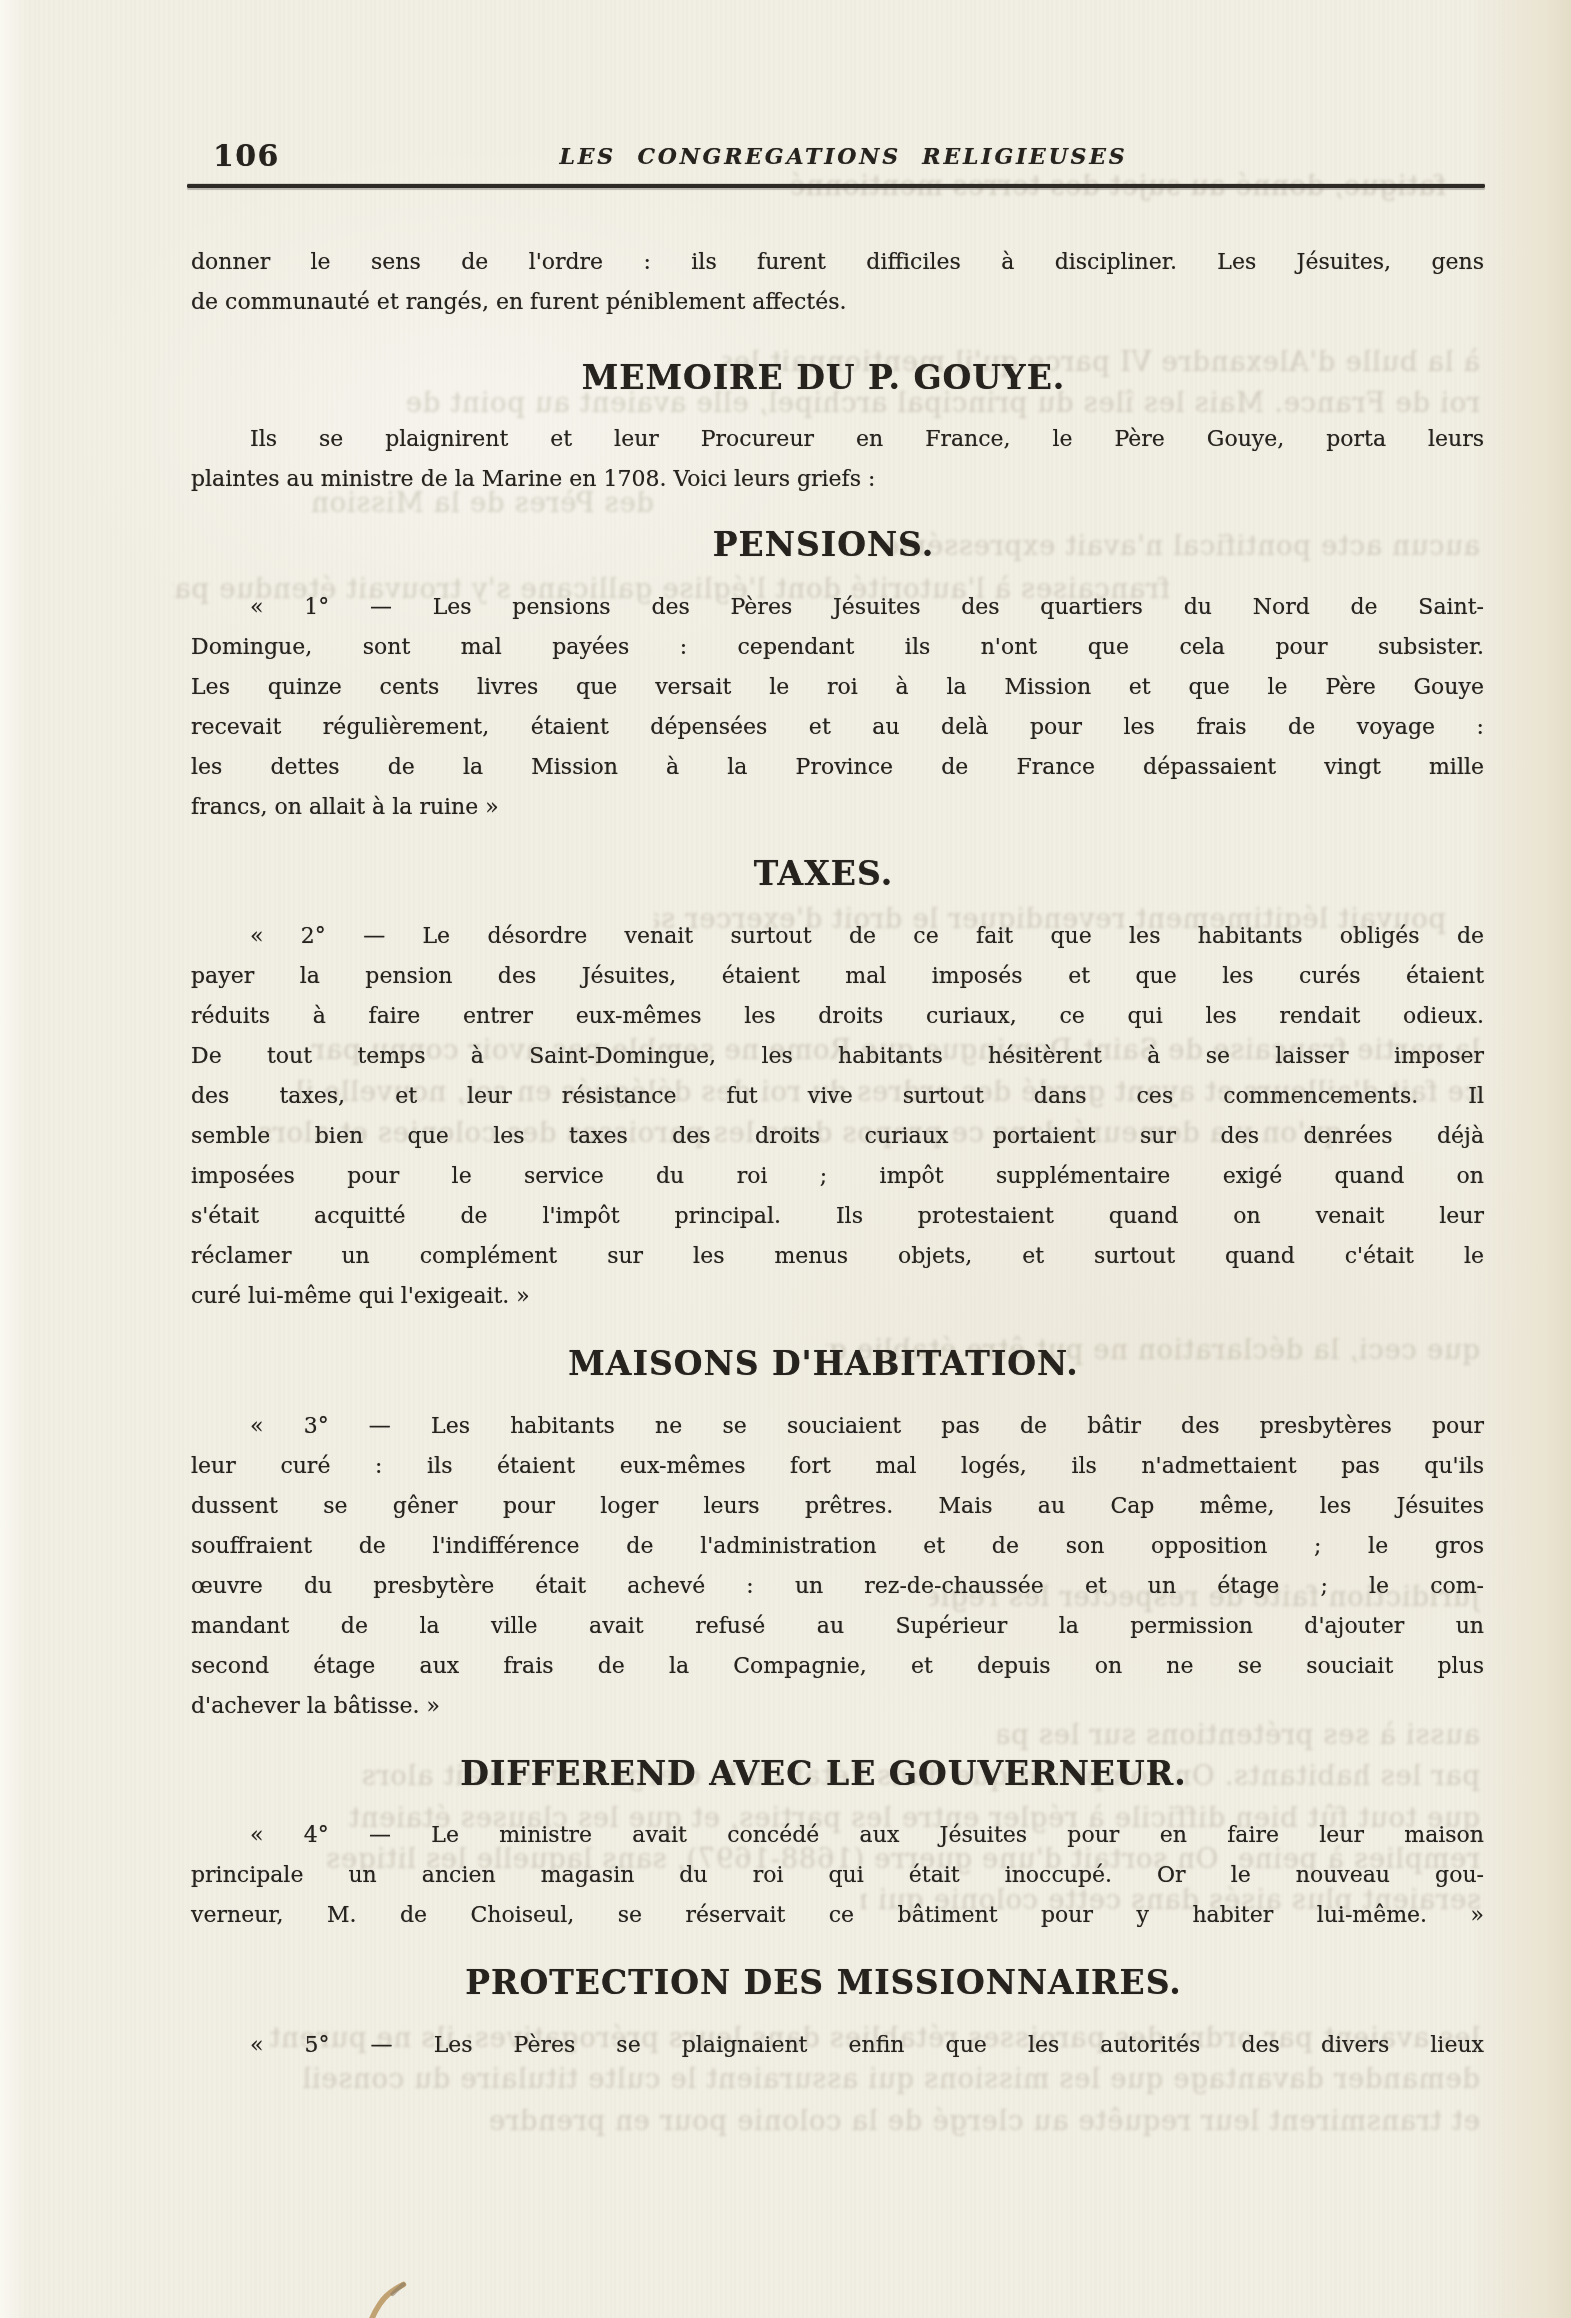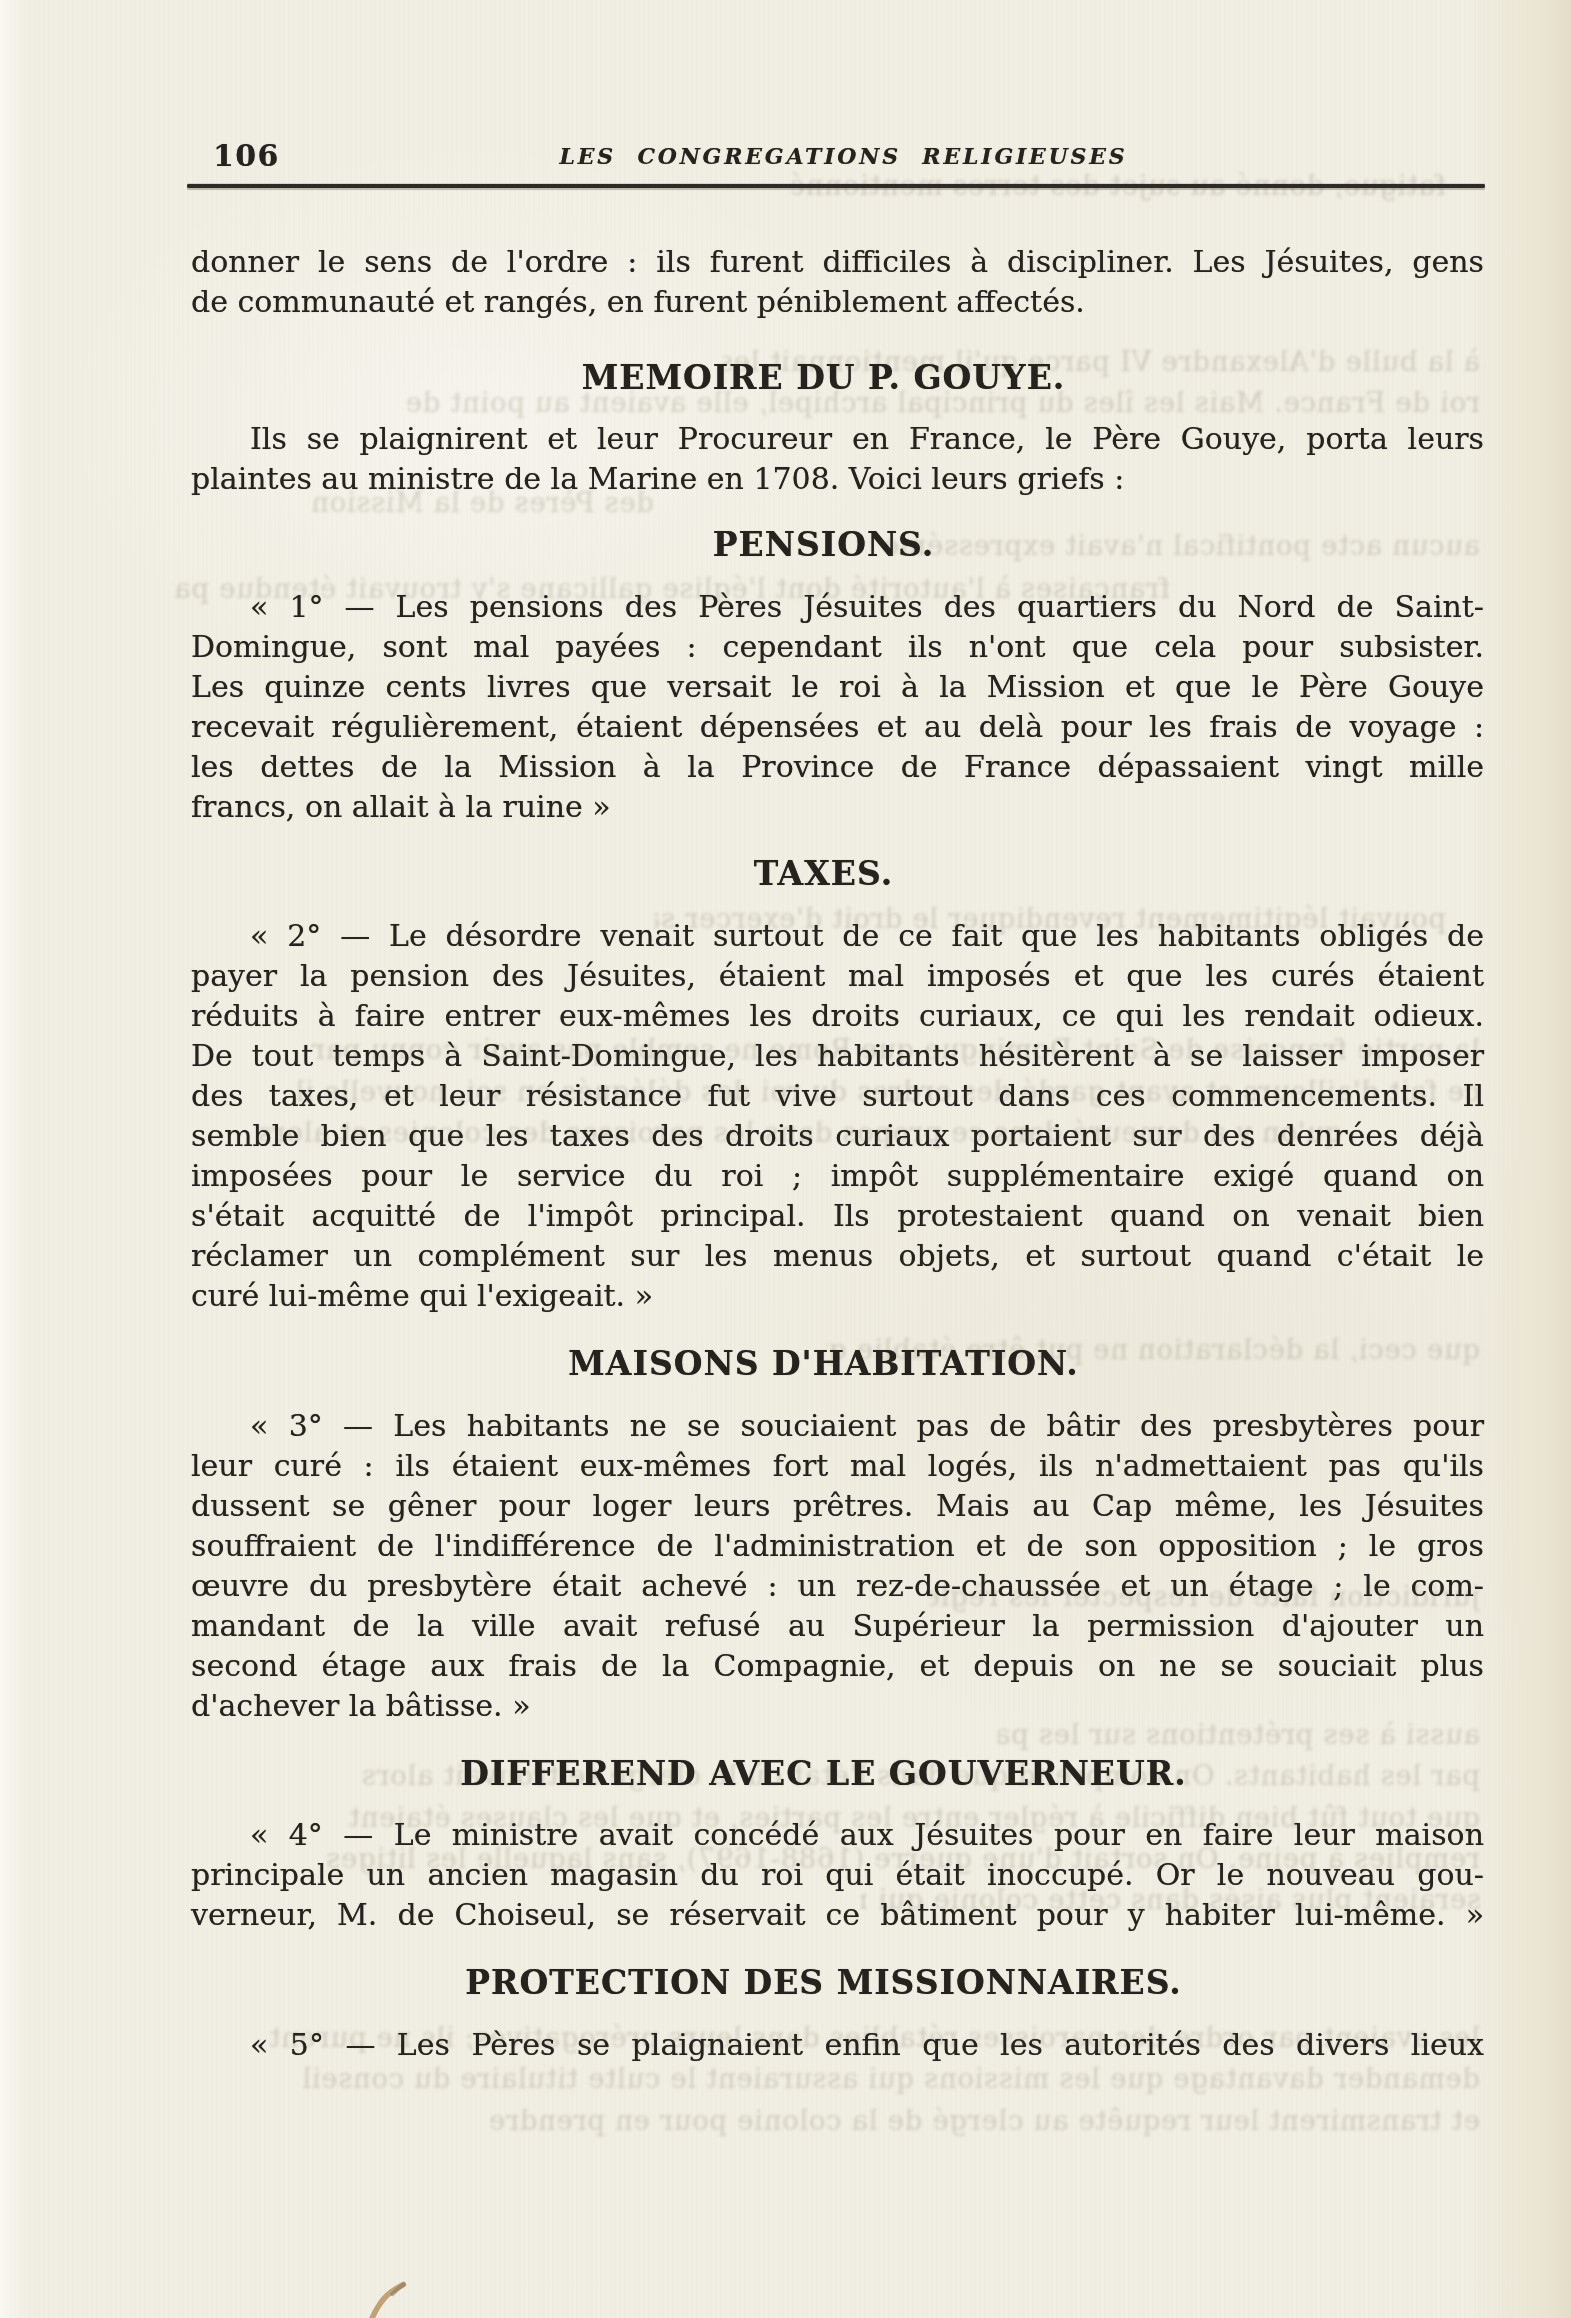--- a/index.html
+++ b/index.html
@@ -56,21 +56,21 @@
     position: absolute; top: 184px; left: 187px; width: 1298px; height: 4.1px;
     background: #2e2b26;
     box-shadow: 0 2.1px 0.7px rgba(46,43,38,.28), 0 -0.7px 0 rgba(46,43,38,.18);
     border-radius: 1.4px;
   }
   .para {
     position: absolute; left: 191px; width: 1293px;
   }
   .pline {
     height: 40px; line-height: 40px;
-    font-size: 30px;
+    font-size: 22px;
     text-align: justify;
     text-align-last: justify;
     white-space: normal;
     text-shadow: 0 0 0.7px rgba(35,32,28,.55);
   }
   .pline.short { text-align-last: left; }
   .pline.indent { padding-left: 59px; }
   .heading {
     position: absolute; left: 177px; width: 1293px; height: 40px;
     text-align: center;
@@ -145,21 +145,21 @@
     <div class="heading" style="top:854px">TAXES.</div>
 
     <div class="para" style="top:916px">
       <div class="pline indent">« 2° — Le désordre venait surtout de ce fait que les habitants obligés de</div>
       <div class="pline">payer la pension des Jésuites, étaient mal imposés et que les curés étaient</div>
       <div class="pline">réduits à faire entrer eux-mêmes les droits curiaux, ce qui les rendait odieux.</div>
       <div class="pline">De tout temps à Saint-Domingue, les habitants hésitèrent à se laisser imposer</div>
       <div class="pline">des taxes, et leur résistance fut vive surtout dans ces commencements. Il</div>
       <div class="pline">semble bien que les taxes des droits curiaux portaient sur des denrées déjà</div>
       <div class="pline">imposées pour le service du roi ; impôt supplémentaire exigé quand on</div>
-      <div class="pline">s'était acquitté de l'impôt principal. Ils protestaient quand on venait bien</div>
+      <div class="pline">s'était acquitté de l'impôt principal. Ils protestaient quand on venait leur</div>
       <div class="pline">réclamer un complément sur les menus objets, et surtout quand c'était le</div>
       <div class="pline short">curé lui-même qui l'exigeait. »</div>
     </div>
 
     <div class="heading" style="top:1344px">MAISONS D'HABITATION.</div>
 
     <div class="para" style="top:1406px">
       <div class="pline indent">« 3° — Les habitants ne se souciaient pas de bâtir des presbytères pour</div>
       <div class="pline">leur curé : ils étaient eux-mêmes fort mal logés, ils n'admettaient pas qu'ils</div>
       <div class="pline">dussent se gêner pour loger leurs prêtres. Mais au Cap même, les Jésuites</div>

